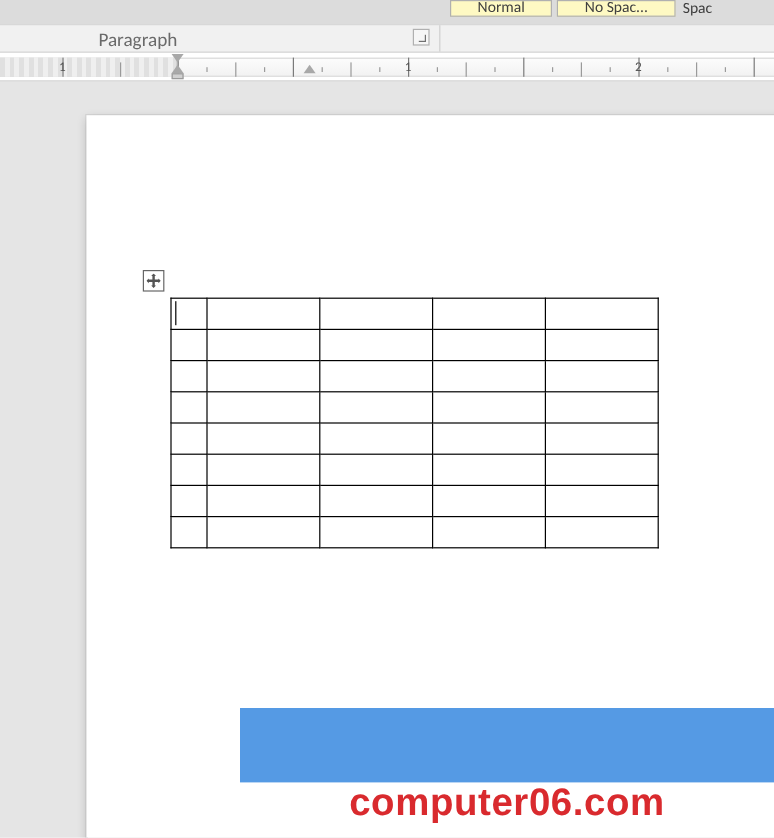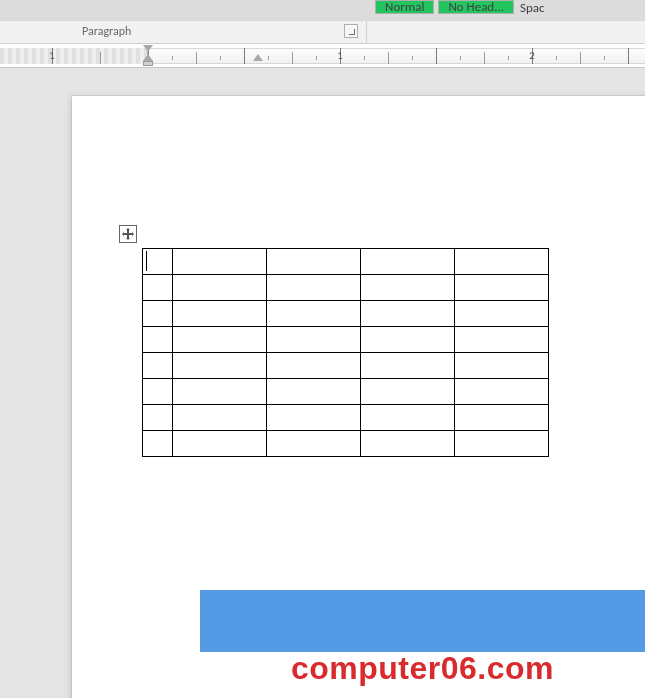--- a/index.html
+++ b/index.html
@@ -20,45 +20,45 @@
   }
   .ribbon-top .styles-box {
     position: absolute;
     left: 375px; top: 0;
     height: 14px;
     display: flex;
     gap: 4px;
   }
   .style-btn {
     border: 1px solid #b0b0b0;
-    background: #22c55e;
+    background: #fef9c3;
     font-size: 13px;
     color: #404040;
-    padding: 0 9px;
+    padding: 0 22px;
     height: 14px;
     line-height: 12px;
     overflow: hidden;
     white-space: nowrap;
   }
   .style-heading {
     border: none;
     background: transparent;
     color: #404040;
     font-size: 13px;
     padding: 0 2px;
   }
 
   
   .ribbon-labels {
     height: 24px;
     background: #f1f1f1;
     border-top: 1px solid #d8d8d8;
     border-bottom: 1px solid #cfcfcf;
     position: relative;
-    font-size: 12px;
+    font-size: 16px;
     color: #6a6a6a;
   }
   .group-label {
     position: absolute;
     left: 82px; top: 3px;
   }
   .dialog-launcher {
     position: absolute;
     left: 344px; top: 3px;
     width: 14px; height: 14px;
@@ -223,21 +223,21 @@
     color: #d92a2e;
     letter-spacing: 0.5px;
   }
 </style>
 </head>
 <body>
 
 <div class="ribbon-top">
   <div class="styles-box">
     <div class="style-btn">Normal</div>
-    <div class="style-btn">No Head...</div>
+    <div class="style-btn">No Spac...</div>
     <div class="style-heading">Spac</div>
   </div>
 </div>
 
 <div class="ribbon-labels">
   <span class="group-label">Paragraph</span>
   <div class="dialog-launcher"></div>
   <div class="v-divider" style="left:366px"></div>
 </div>
 

